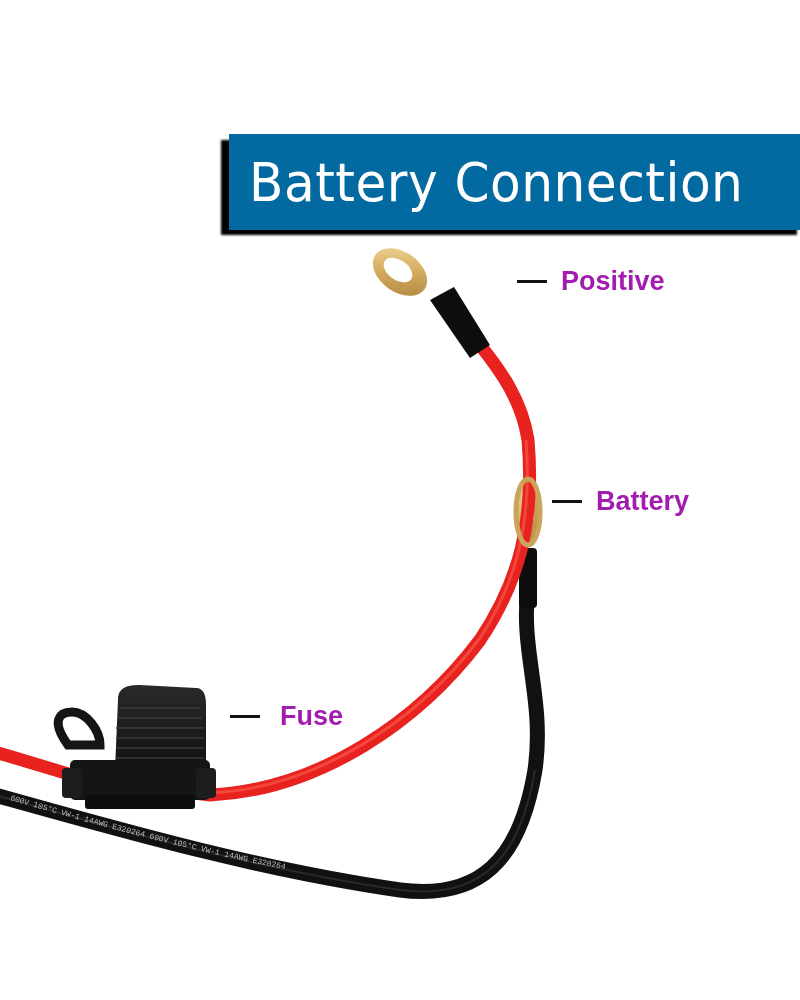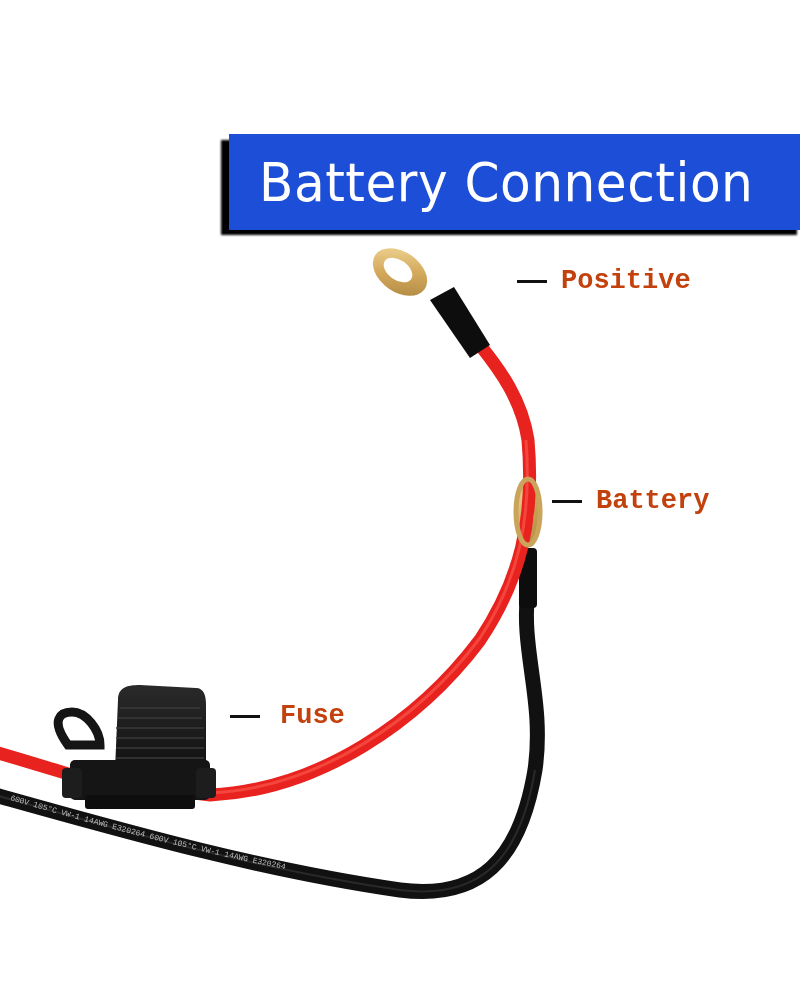--- a/index.html
+++ b/index.html
@@ -19,22 +19,22 @@
       display: flex; align-items: center;
     }
     .banner-title {
       color: #ffffff; font-size: 54px; font-weight: 400; letter-spacing: 0.5px;
       margin-left: 20px; white-space: nowrap;
       font-family: "DejaVu Sans", sans-serif;
       transform: scaleX(0.93); transform-origin: left center;
     }
     .callout {
       position: absolute; display: flex; align-items: center;
-      color: #c2410c; font-weight: 700; font-size: 27px;
-      font-family: Liberation Mono, monospace;
+      color: #a21caf; font-weight: 700; font-size: 27px;
+      font-family: Liberation Sans, sans-serif;
     }
     .callout .dash {
       display: inline-block; width: 30px; height: 3px; background: #111;
       margin-right: 14px;
     }
     #c-positive { left: 517px; top: 266px; }
     #c-negative { left: 552px; top: 486px; }
     #c-fuse { left: 230px; top: 701px; gap: 6px; }
     svg { position: absolute; left: 0; top: 0; }
   </style>
@@ -95,21 +95,21 @@
         <line x1="118" y1="718" x2="202" y2="718"></line>
         <line x1="116" y1="728" x2="204" y2="728"></line>
         <line x1="116" y1="738" x2="204" y2="738"></line>
         <line x1="116" y1="748" x2="204" y2="748"></line>
         <line x1="116" y1="758" x2="204" y2="758"></line>
       </g>
     </g>
   </svg>
 
   <div class="banner-shadow"></div>
-  <div class="banner" style="background: #1d4ed8; justify-content: center;">
+  <div class="banner" style="background: #0369a1;">
     <span class="banner-title" style="color: rgb(255, 255, 255);">Battery Connection</span>
   </div>
 
   <div class="callout" id="c-positive">
     <span class="dash"></span>
     <span>Positive</span>
   </div>
   <div class="callout" id="c-negative">
     <span class="dash"></span>
     <span>Battery</span>

